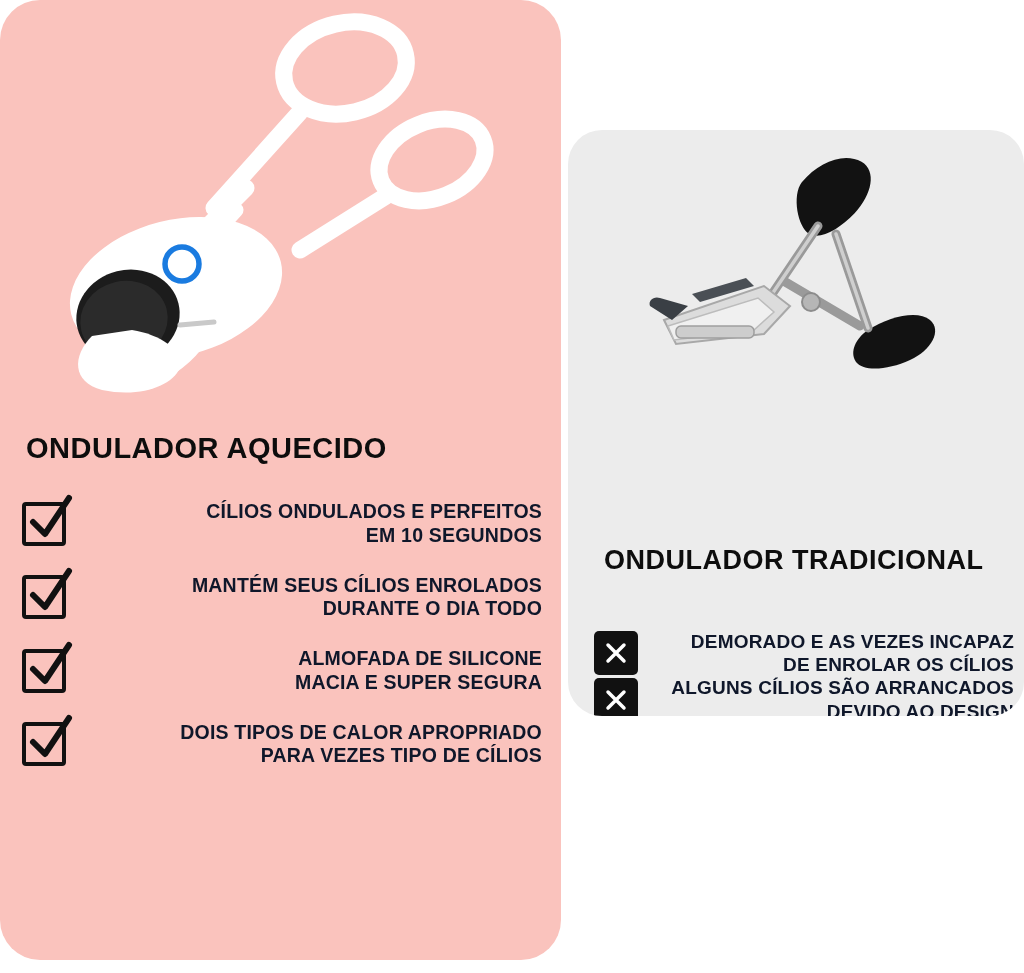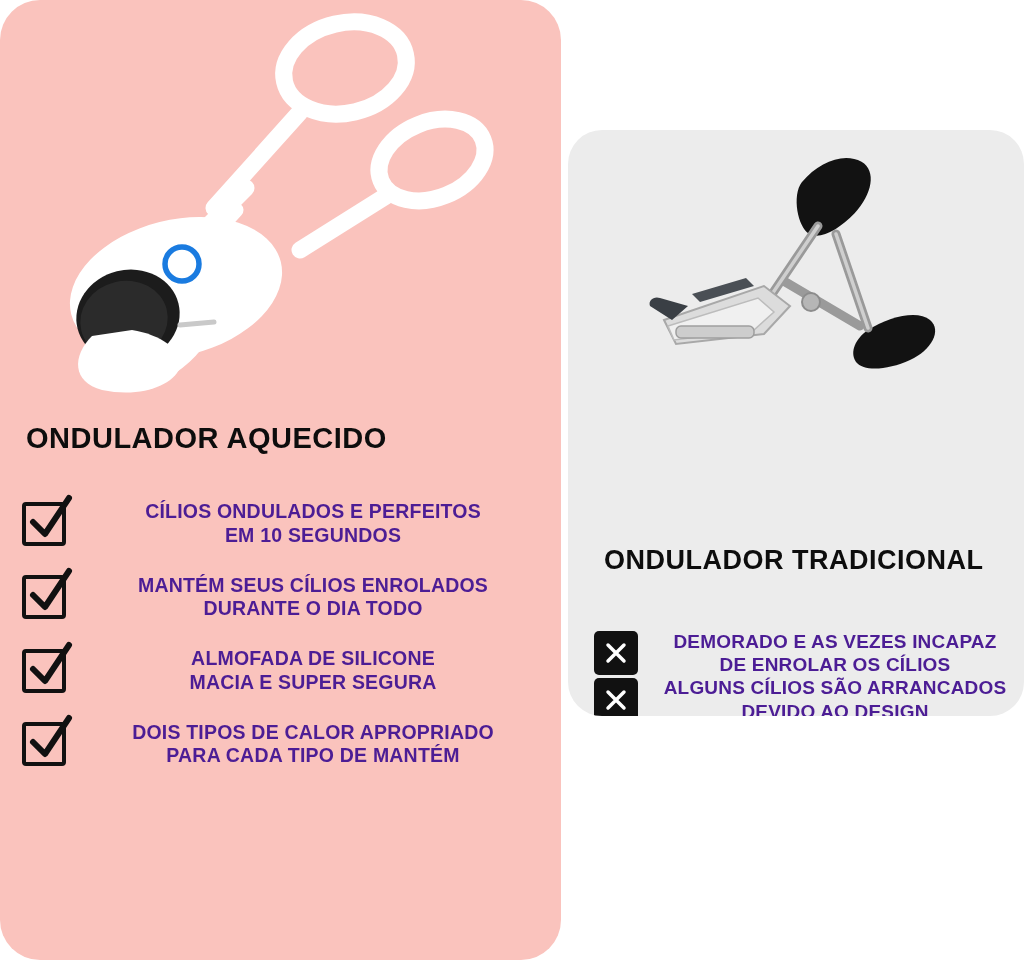--- a/index.html
+++ b/index.html
@@ -48,21 +48,21 @@
 
   
   .title{
     position:absolute;
     font-weight:bold;
     color:#0d0d0d;
     letter-spacing:.5px;
     white-space:nowrap;
   }
   .title-left{
-    left:26px;top:422px;
+    left:26px;top:432px;
     font-size:29px;
   }
   .title-right{
     left:36px;top:415px;
     font-size:27px;
   }
 
   
   .features{
     position:absolute;
@@ -107,22 +107,22 @@
   }
   .mark.cross svg{
     position:absolute;
     left:0;top:0;width:44px;height:44px;
   }
 
   .feature-text{
     font-size:19px;
     font-weight:bold;
     line-height:1.22;
-    color:#4c1d95;
-    text-align:center;
+    color:#0f172a;
+    text-align:right;
     flex:1 1 auto;
     letter-spacing:.2px;
   }
   .features-left .feature-text{font-size:19.5px;}
   .features-right .feature-text{font-size:19px;}
 
   
   .prod-svg{display:block;}
 </style>
 </head>
@@ -193,21 +193,21 @@
 MACIA E SUPER SEGURA</span>
       </div>
 
       <div class="feature">
         <span class="mark check">
           <svg viewBox="0 0 52 52" xmlns="http://www.w3.org/2000/svg">
             <path d="M10 30 L22 42 L46 6" fill="none" stroke="#111" stroke-width="6" stroke-linecap="round" stroke-linejoin="round"></path>
           </svg>
         </span>
         <span class="feature-text" style="white-space:pre-line">DOIS TIPOS DE CALOR APROPRIADO
-PARA CADA TIPO DE MANTÉM</span>
+PARA VEZES TIPO DE CÍLIOS</span>
       </div>
 
     </div>
   </div>
 
   <div class="panel-right">
 
     <div class="img-area-right">
       <svg class="prod-svg" width="456" height="280" viewBox="0 0 456 280" xmlns="http://www.w3.org/2000/svg">
 

